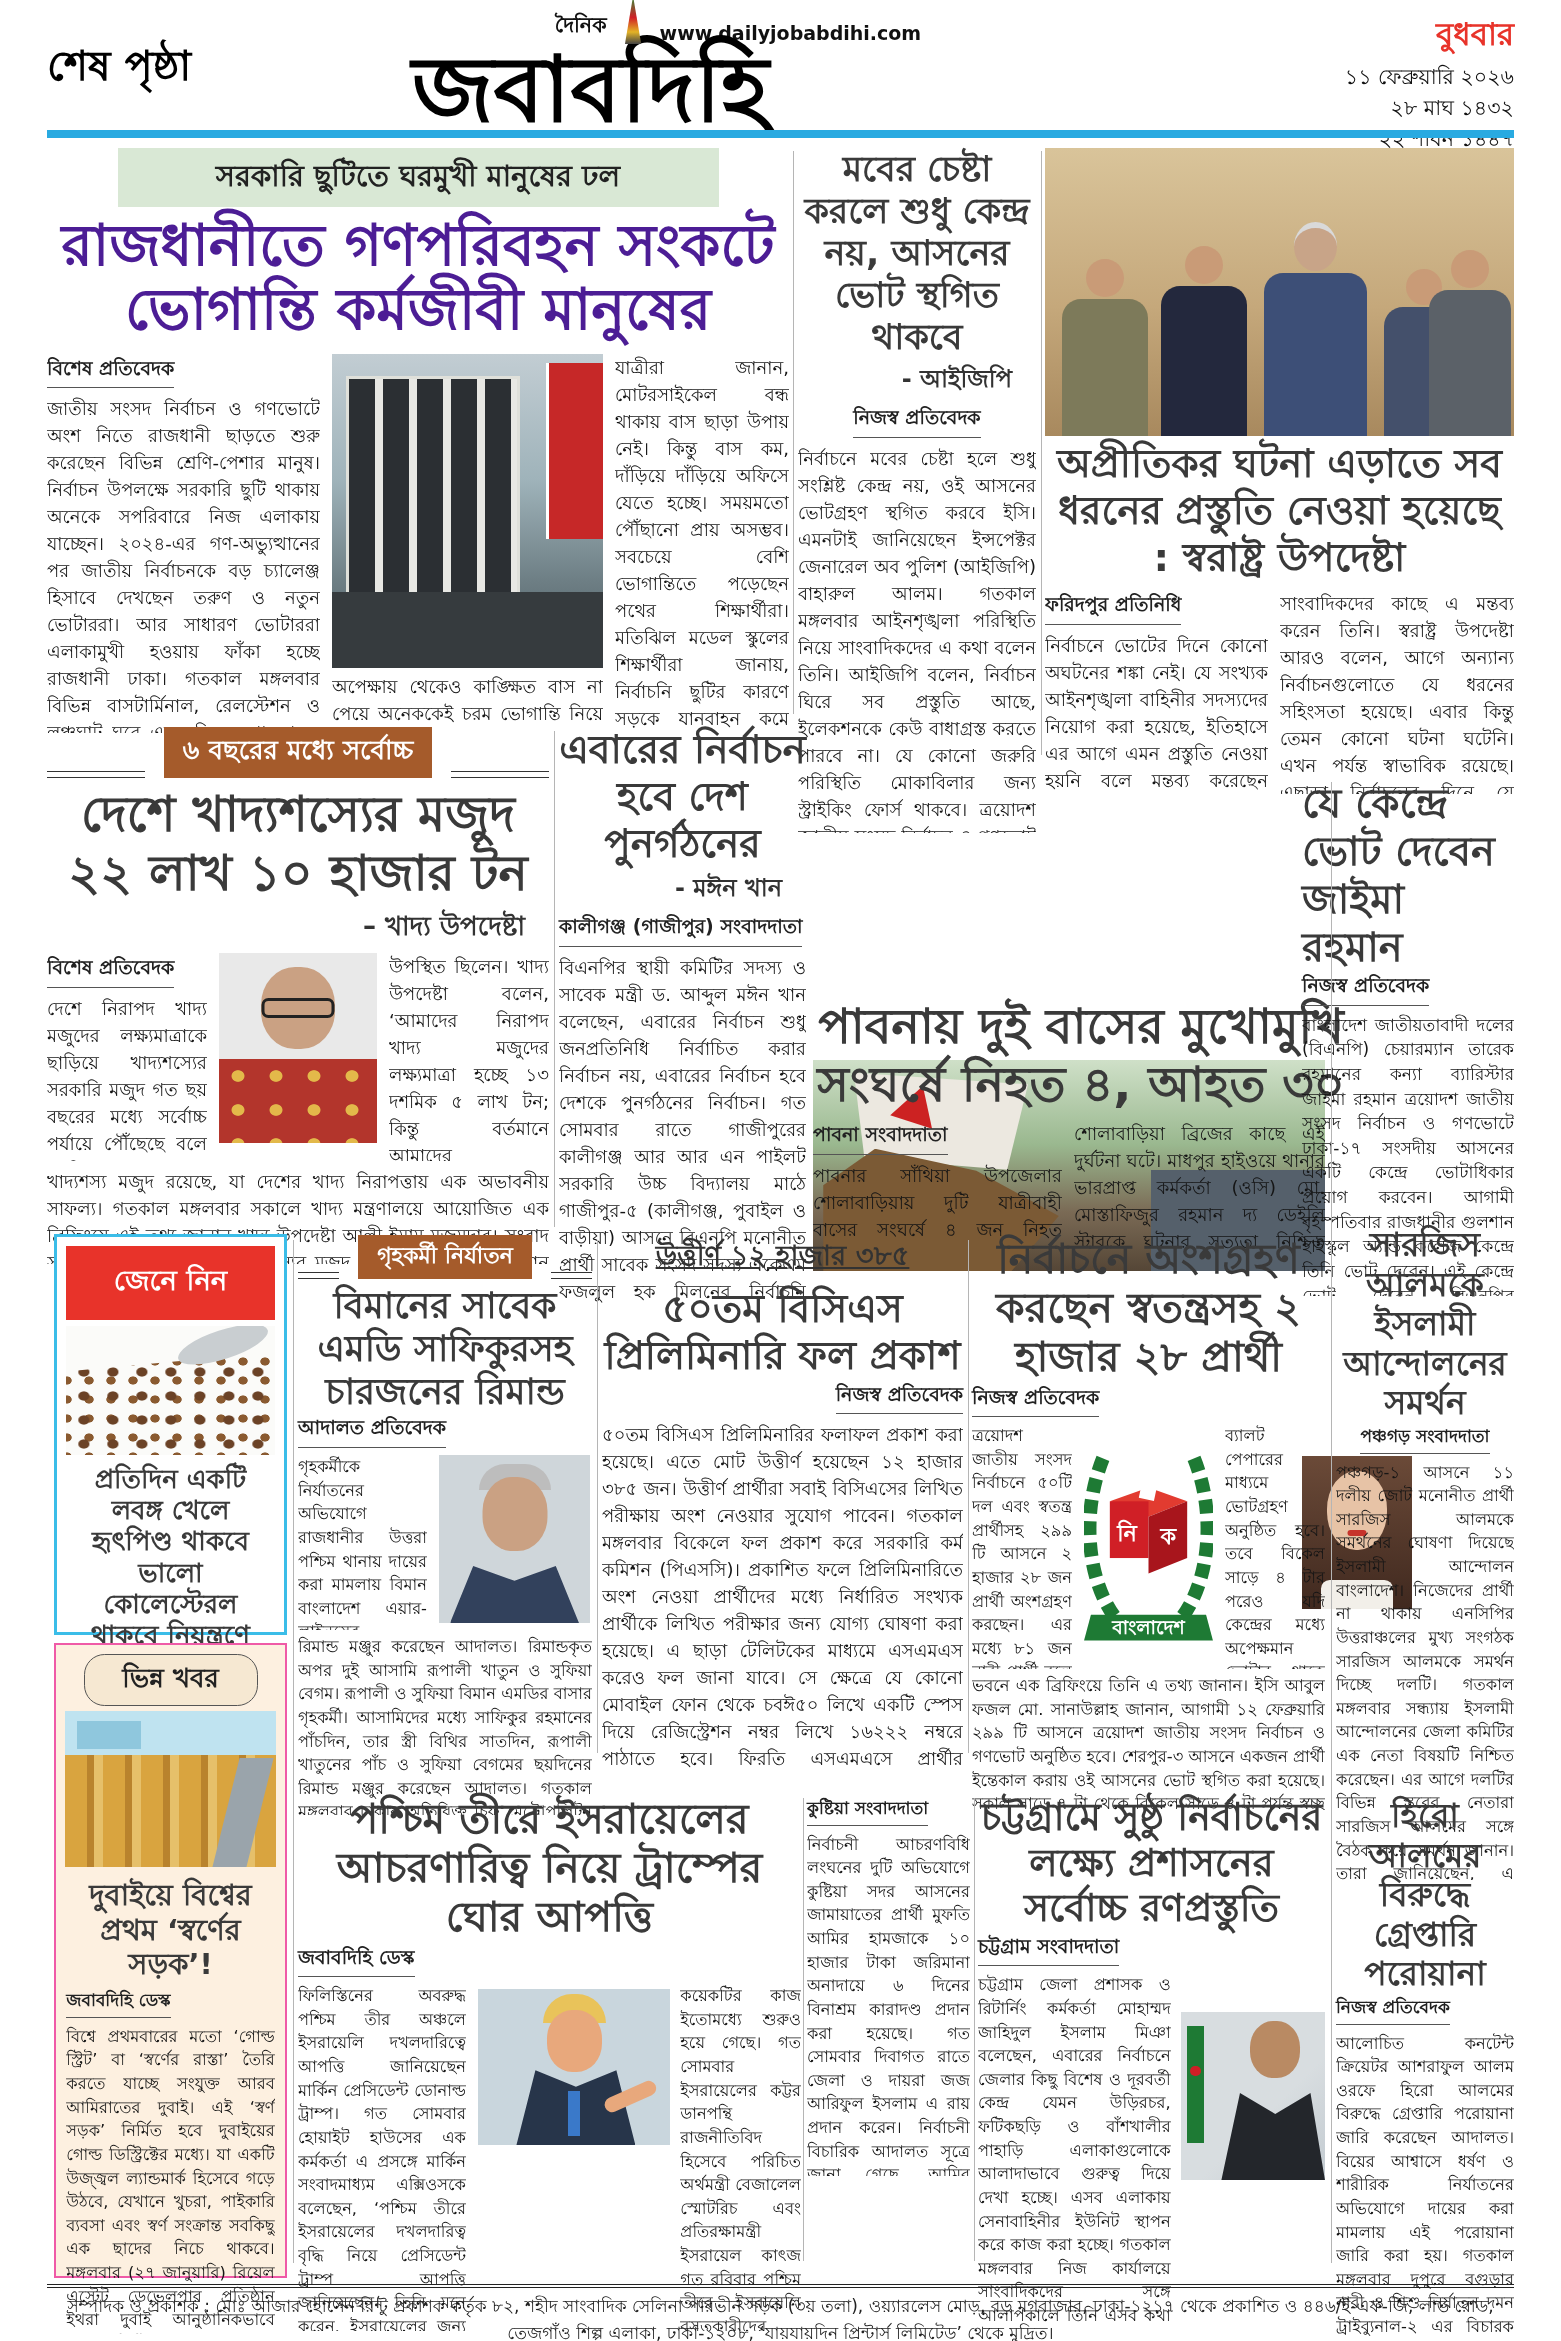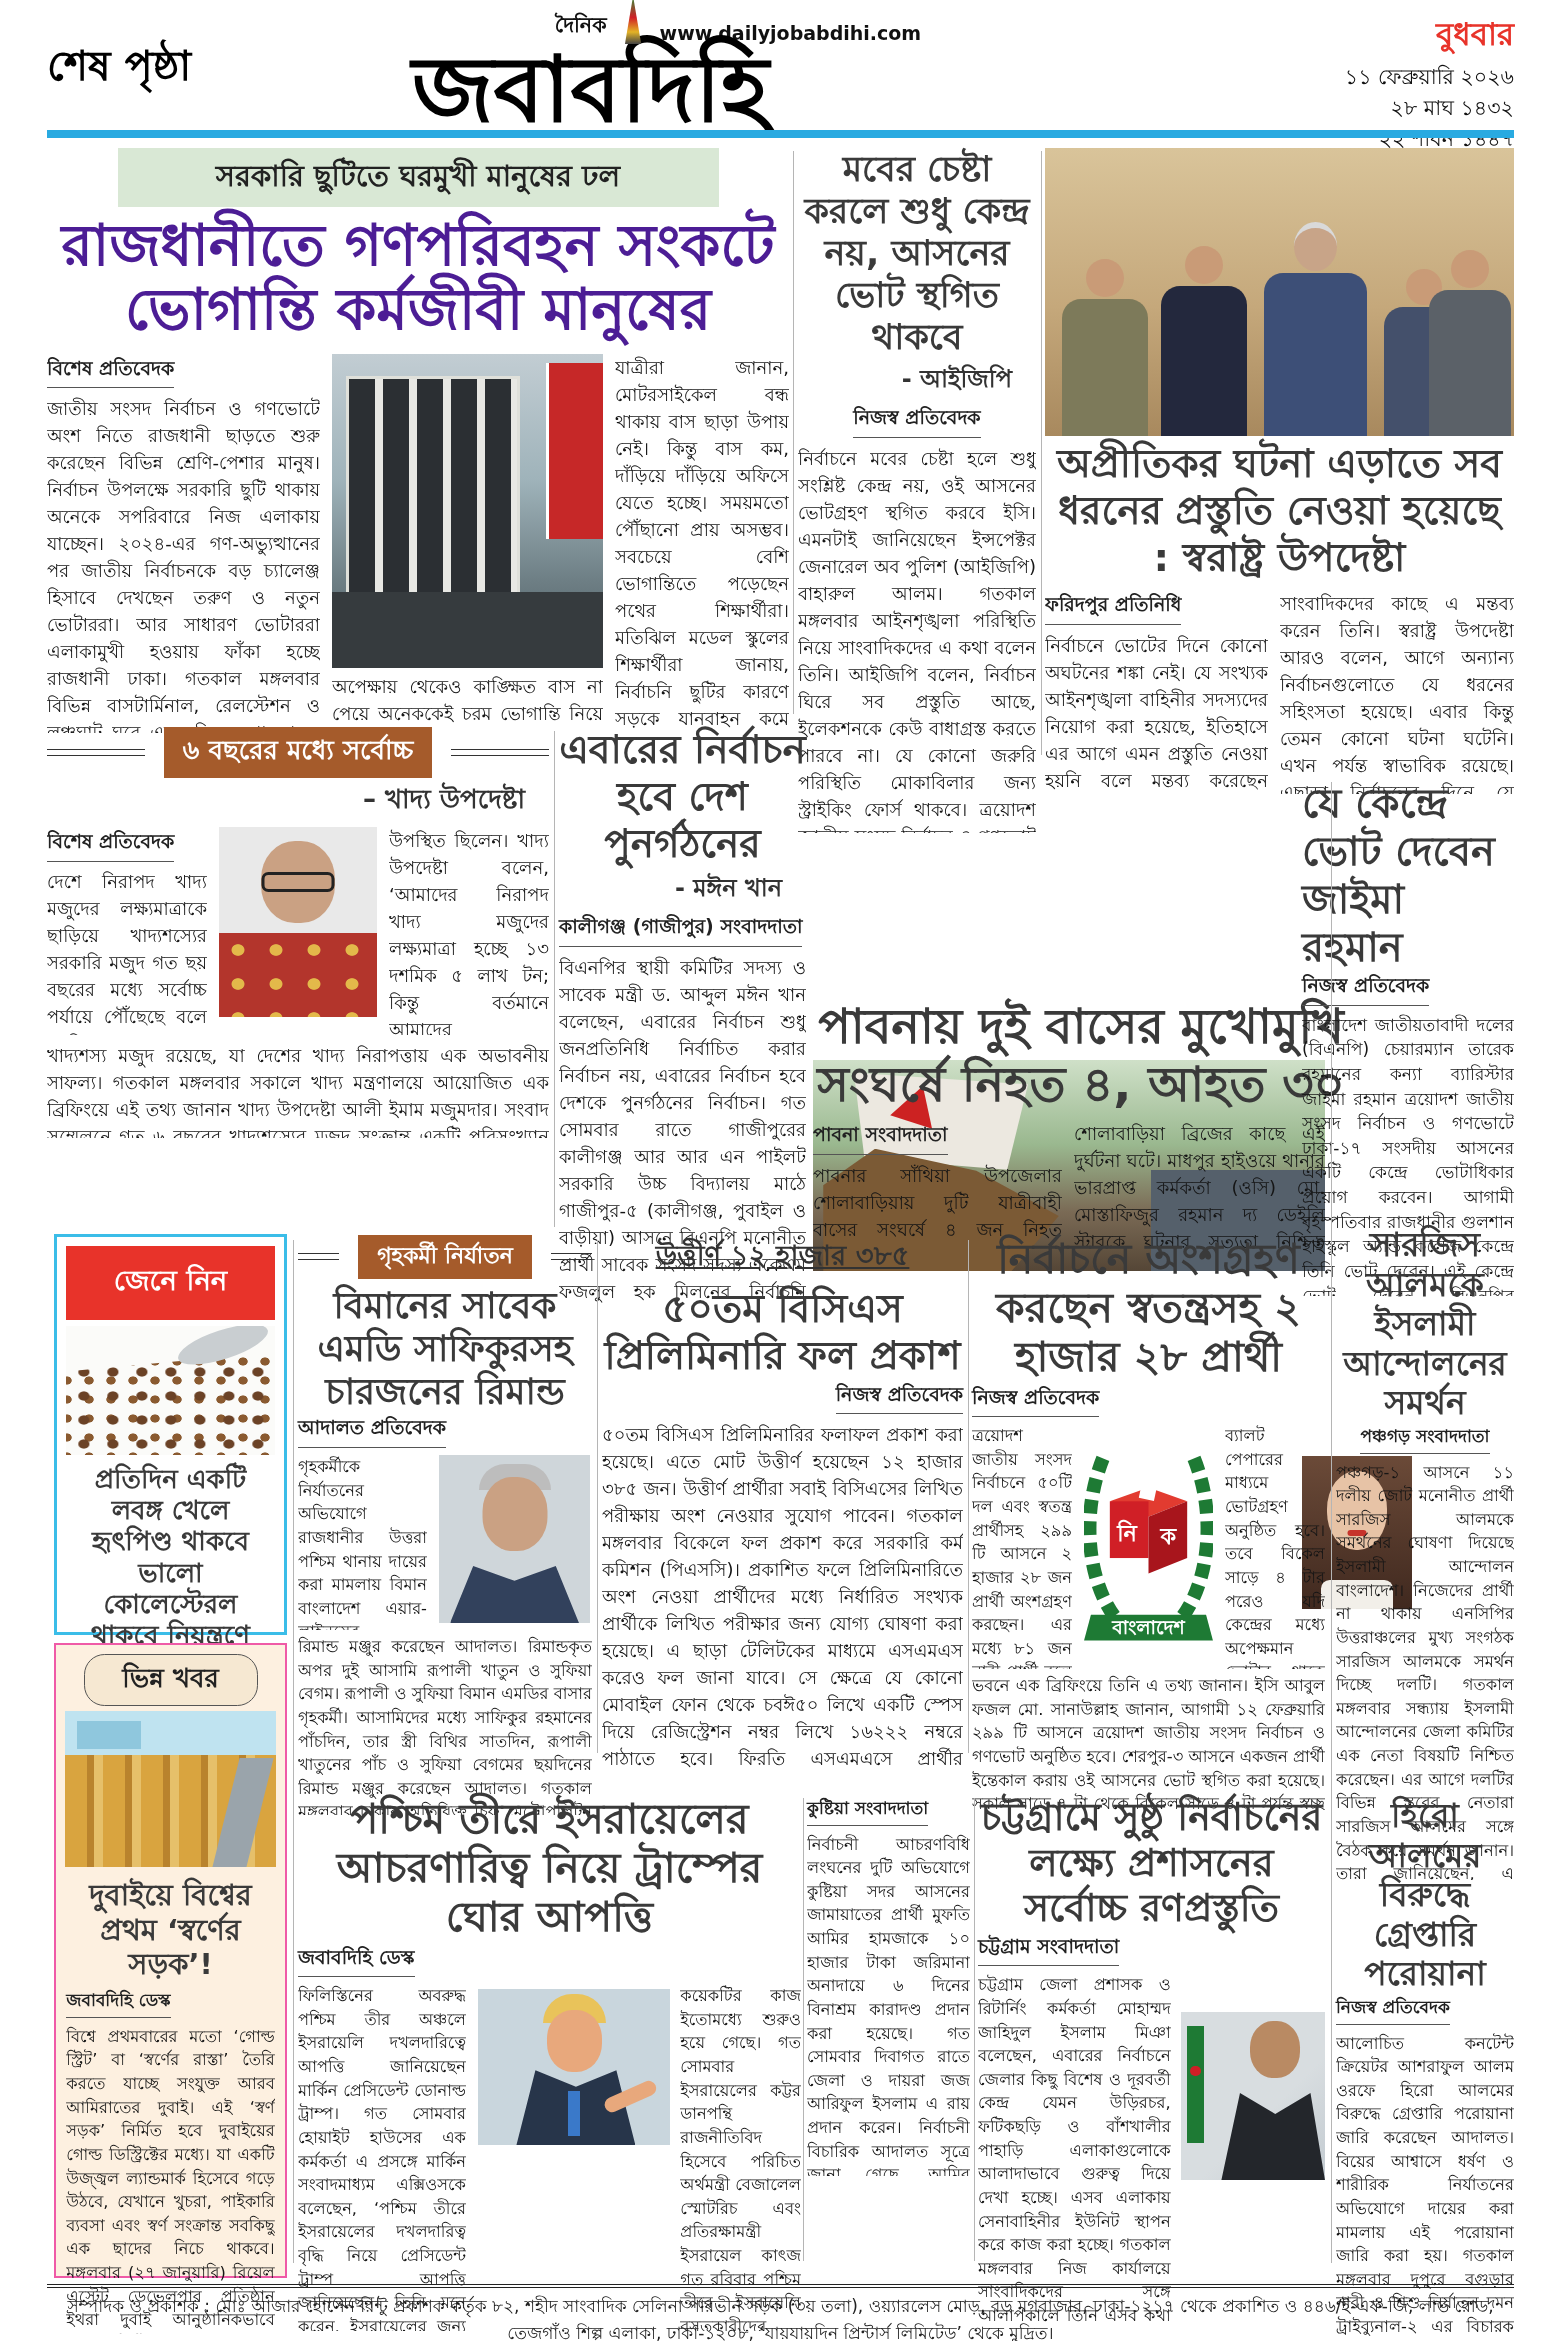--- a/index.html
+++ b/index.html
@@ -6,21 +6,21 @@
   .page{position:relative;width:1561px;height:2342px;margin:0 auto;background:#ffffff;
         font-family:"DejaVu Sans","Liberation Sans",sans-serif;color:#111;overflow:hidden;}
   .abs{position:absolute;}
   .vrule{position:absolute;width:0.9px;background:#b5b5b5;}
   .body-txt{font-size:18px;line-height:1.5;text-align:justify;color:#151515;overflow:hidden;}
   .body-sm{font-size:16.3px;line-height:1.45;text-align:justify;color:#151515;overflow:hidden;}
   .byline{display:inline-block;font-weight:bold;font-size:19px;color:#222;
           border-bottom:1.7px solid #555;padding-bottom:1.7px;margin-bottom:6.9px;}
   .hl{font-weight:bold;color:#3a3a3a;text-align:center;line-height:1.2;margin:0;}
   .attr{font-weight:bold;color:#333;text-align:right;font-size:24px;margin:1.7px 24px 3.4px 0;}
-  .label-row{display:flex;align-items:center;gap:19px;}
+  .label-row{display:flex;align-items:flex-end;gap:19px;}
   .dbl{flex:1;height:5.1px;border-top:1.7px solid #333;border-bottom:1.7px solid #333;}
   .brown-label{background:#a55b2b;color:#fff;font-weight:bold;font-size:26px;padding:3.4px 19px;white-space:nowrap;}
   .cols{display:flex;gap:12px;}
   .ph{position:relative;overflow:hidden;}
   .know-box{position:absolute;border:3.4px solid #3bbde8;background:#fff;box-sizing:border-box;}
   .know-head{background:#e8332a;color:#fff;text-align:center;font-weight:bold;font-size:27.5px;padding:14px 0;margin:8.6px 8.6px 6.9px 8.6px;}
   .diff-box{position:absolute;border:2.6px solid #ef5aa7;background:#fdf0e0;box-sizing:border-box;}
   .diff-head{width:172px;margin:8.6px auto 5.1px auto;border:1.7px solid #555;border-radius:20.6px;background:#f6e8d2;
              text-align:center;font-weight:bold;font-size:26px;padding:3.4px 0;color:#222;}
   .fig{position:absolute;bottom:0;}
@@ -121,20 +121,21 @@
       </div>
     </div>
   </div>
 
   <div class="abs" style="left:47px;top:727px;width:502px;height:499px;">
     <div class="label-row">
       <div class="dbl"></div>
       <div class="brown-label">৬ বছরের মধ্যে সর্বোচ্চ</div>
       <div class="dbl"></div>
     </div>
+    <h2 class="hl" style="font-size:49px;margin-top:8.6px;">দেশে খাদ্যশস্যের মজুদ ২২ লাখ ১০ হাজার টন</h2>
     <div class="attr" style="font-size:26px;">– খাদ্য উপদেষ্টা</div>
     <div class="cols" style="height:208px;overflow:hidden;">
       <div style="width:160px;">
         <span class="byline">বিশেষ প্রতিবেদক</span>
         <div class="body-txt" style="height:170px;">দেশে নিরাপদ খাদ্য মজুদের লক্ষ্যমাত্রাকে ছাড়িয়ে খাদ্যশস্যের সরকারি মজুদ গত ছয় বছরের মধ্যে সর্বোচ্চ পর্যায়ে পৌঁছেছে বলে জানিয়েছেন খাদ্য উপদেষ্টা আলী ইমাম মজুমদার। তিনি আরও বলেন, বর্তমানে সরকারি গুদামগুলোতে ২২ লাখ ১০ হাজার টনেরও বেশি</div>
       </div>
       <div class="ph" style="width:158px;height:190px;background:#e9e9e9;flex-shrink:0;">
         <div style="position:absolute;left:50%;top:13.7px;transform:translateX(-50%);width:74px;height:82px;border-radius:46%;background:#caa183;"></div>
         <div style="position:absolute;left:50%;top:45px;transform:translateX(-50%);width:67px;height:13.7px;border:3.4px solid #222;border-radius:6.9px;background:transparent;"></div>
         <div style="position:absolute;bottom:0;width:100%;height:44%;background:#b3352c;background-image:radial-gradient(#e3b94a 6px,transparent 6.9px);background-size:38px 34px;"></div>

